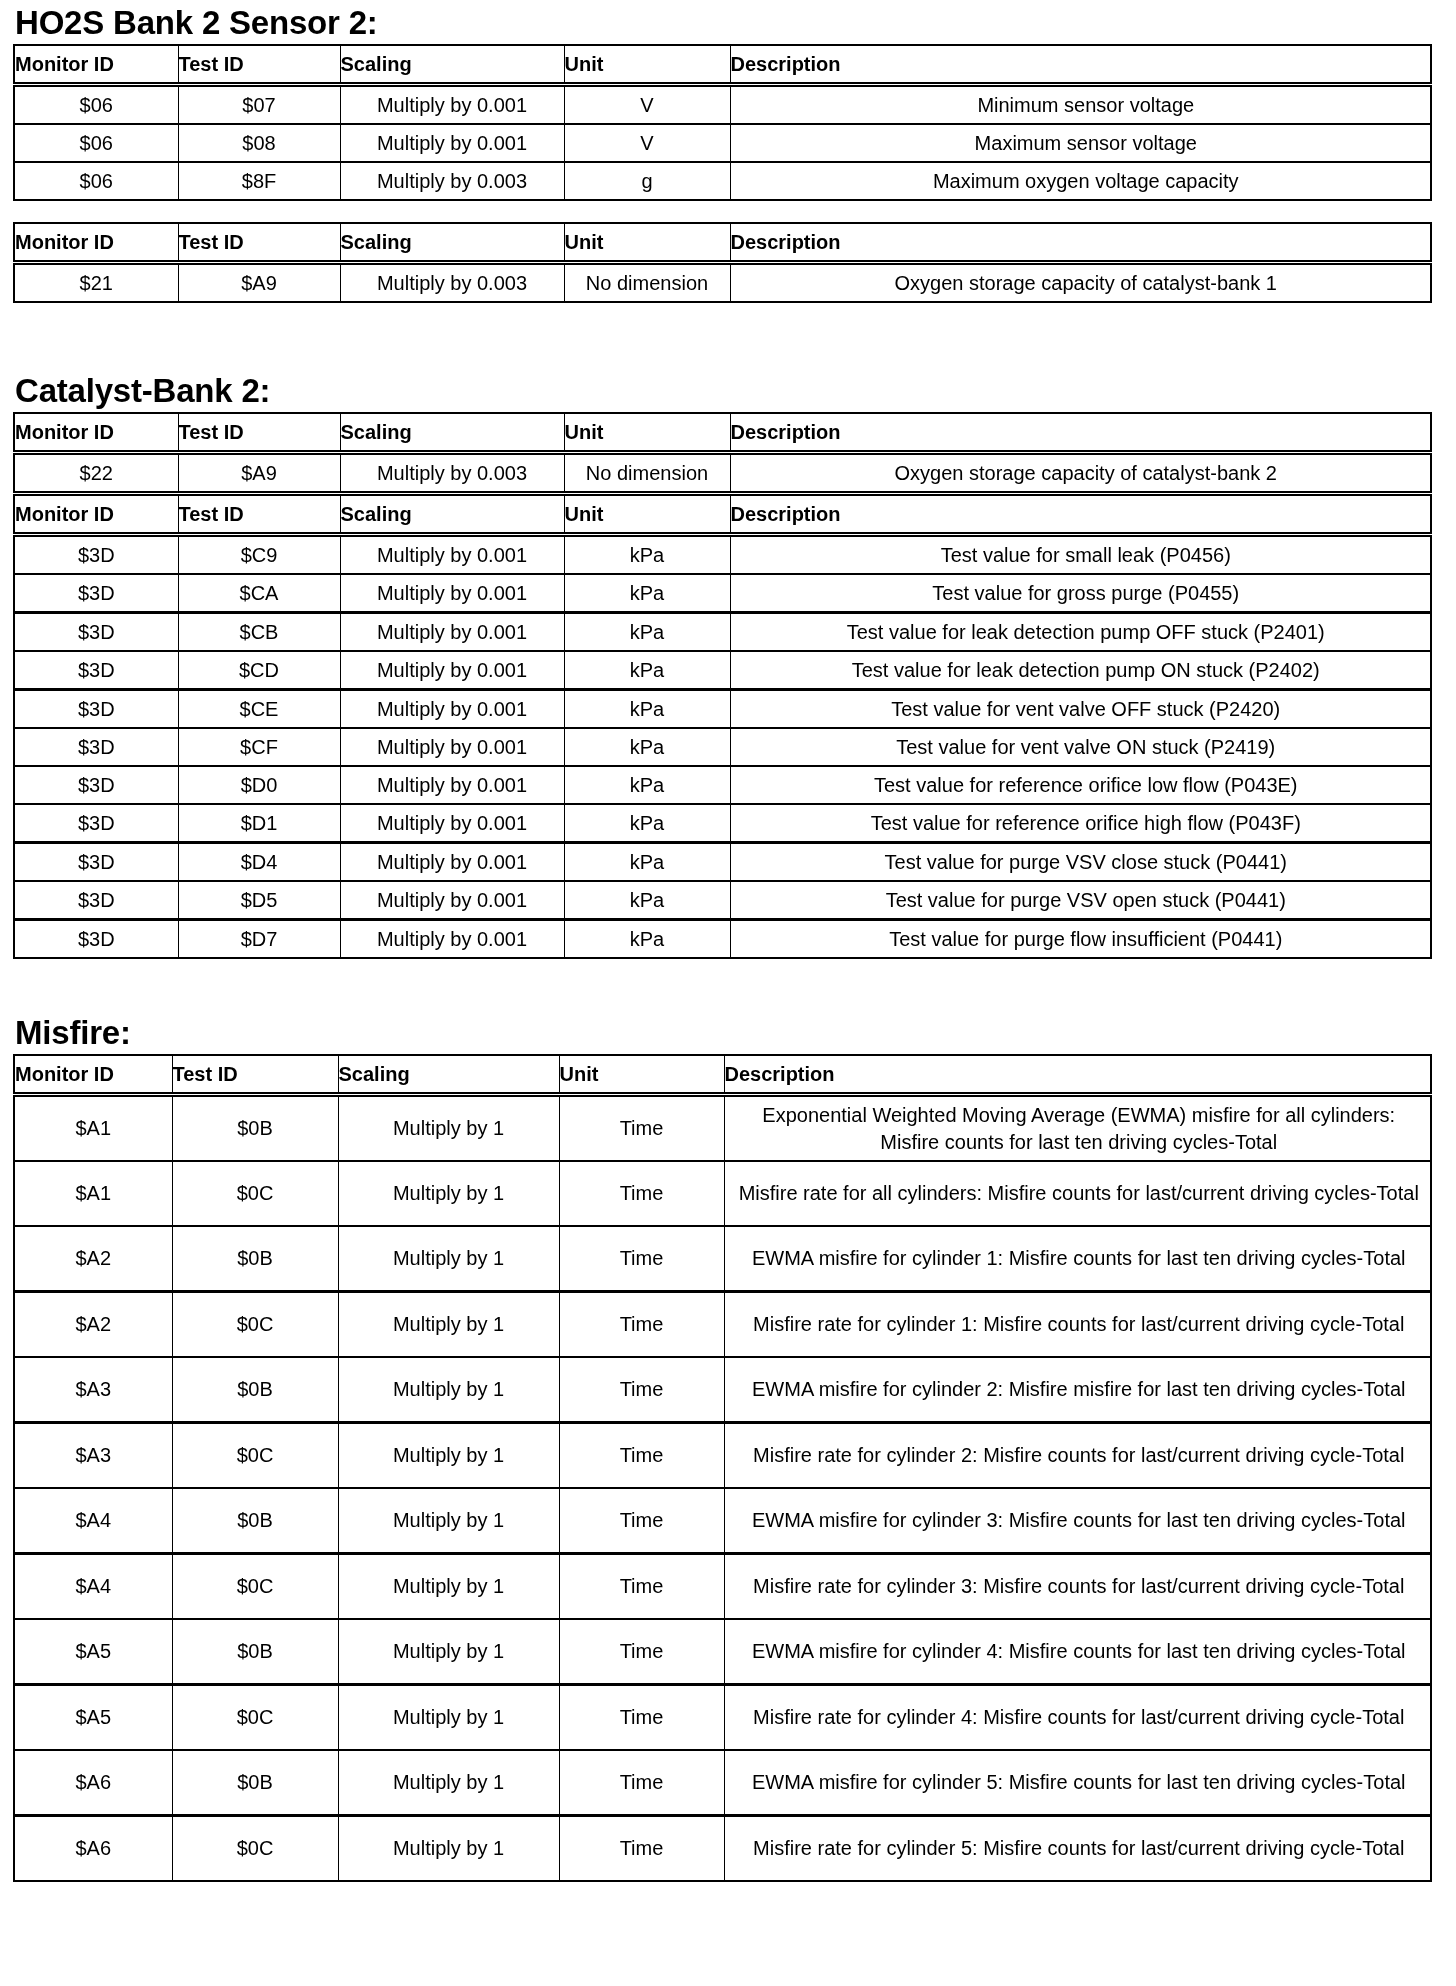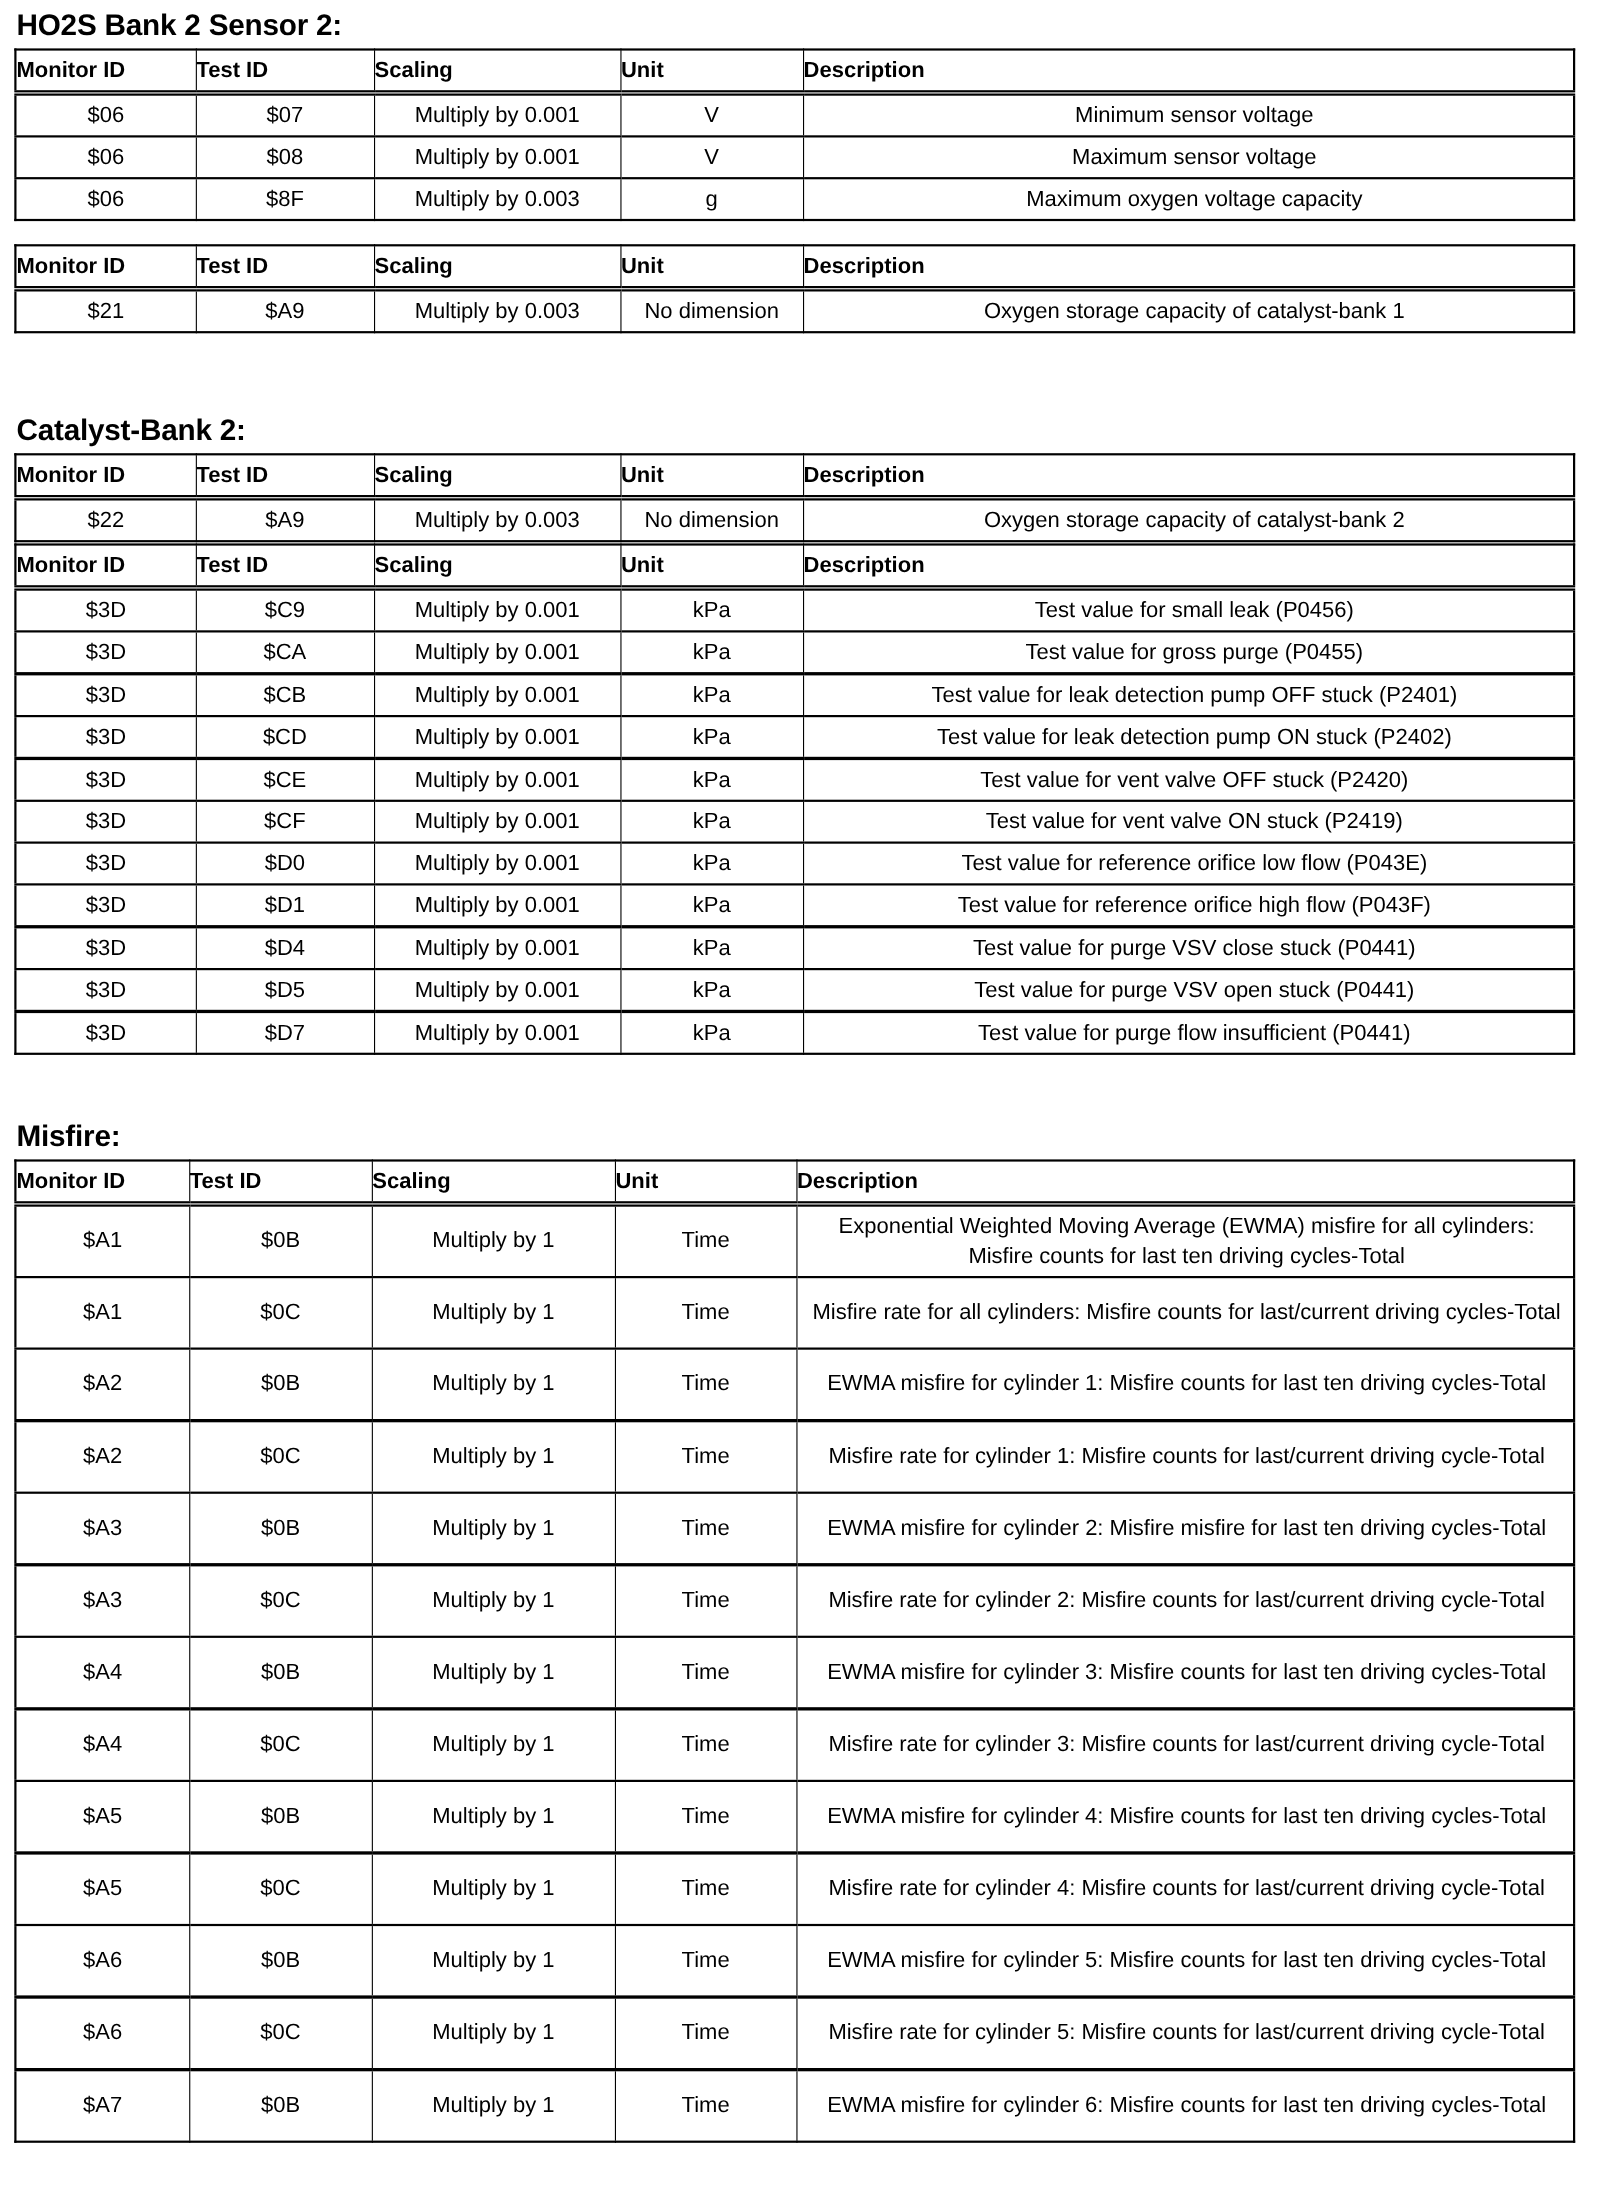--- a/index.html
+++ b/index.html
@@ -3,21 +3,21 @@
 <meta charset="utf-8">
 <style>
   html, body { margin: 0; padding: 0; background: #ffffff; }
   body {
     width: 1456px; height: 1986px; position: relative; overflow: hidden;
     font-family: "Liberation Sans", sans-serif; color: #000;
   }
   .section { position: absolute; left: 13px; width: 1417px; }
   .section-title {
     font-family: "Liberation Sans", sans-serif;
-    font-weight: bold; font-size: 27px; line-height: 30px;
+    font-weight: bold; font-size: 33px; line-height: 30px;
     margin: 0; padding: 0 0 0 2px; height: 36px; letter-spacing: -0.2px;
   }
   table {
     border-collapse: collapse; width: 1417px; table-layout: fixed;
     border: 2.5px solid #000;
   }
   th, td {
     border-left: 1.5px solid #000; border-right: 1.5px solid #000;
     padding: 0; font-size: 20px; font-family: "Liberation Sans", sans-serif;
   }
@@ -332,22 +332,15 @@
           <td>Time</td>
           <td class="desc">EWMA misfire for cylinder 5: Misfire counts for last ten driving cycles-Total</td>
         </tr>
         <tr class="r-mis thick">
           <td>$A6</td>
           <td>$0C</td>
           <td>Multiply by 1</td>
           <td>Time</td>
           <td class="desc">Misfire rate for cylinder 5: Misfire counts for last/current driving cycle-Total</td>
         </tr>
-        <tr class="r-mis thick">
-          <td>$A7</td>
-          <td>$0B</td>
-          <td>Multiply by 1</td>
-          <td>Time</td>
-          <td class="desc">EWMA misfire for cylinder 6: Misfire counts for last ten driving cycles-Total</td>
-        </tr>
       </tbody>
     </table>
   </div>
 
 </body></html>

